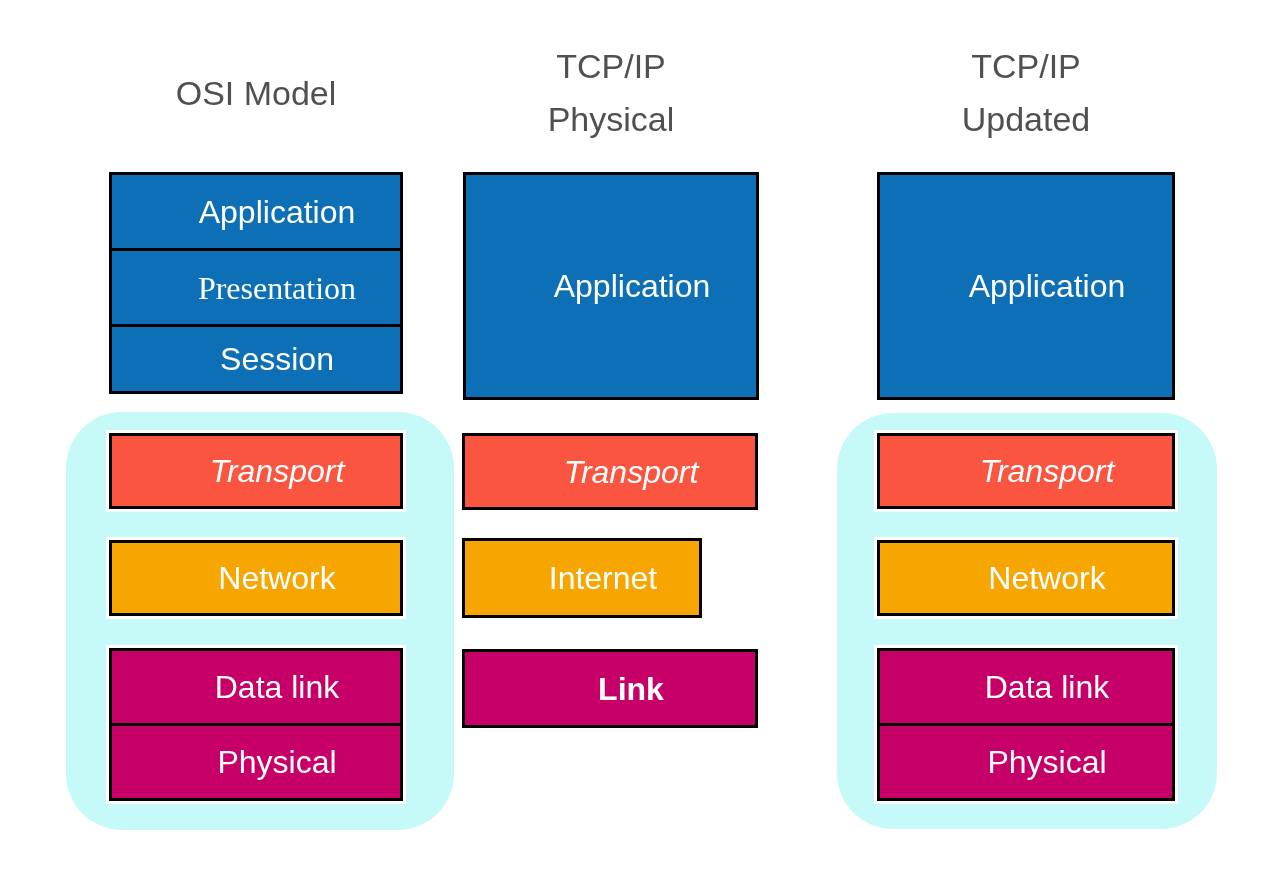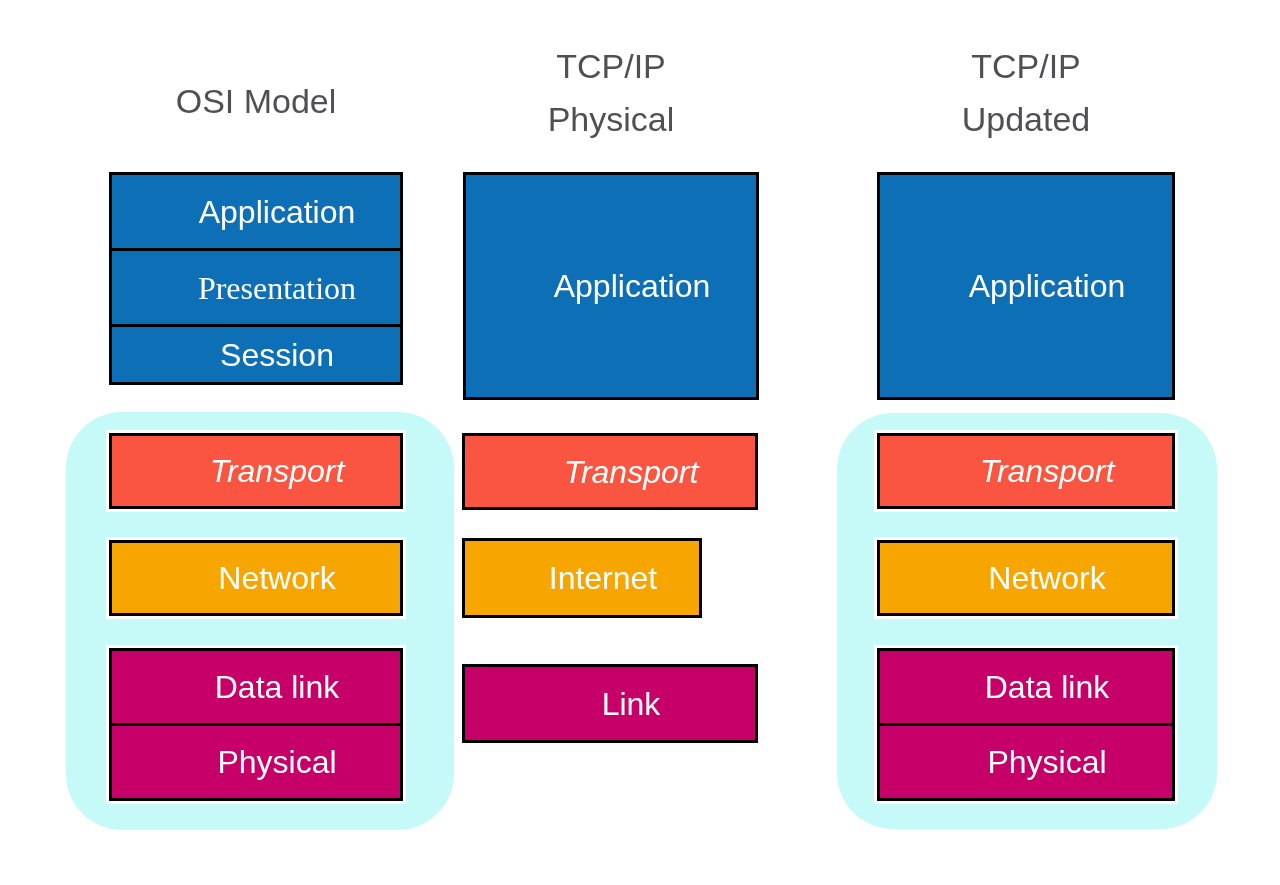--- a/index.html
+++ b/index.html
@@ -54,26 +54,26 @@
     position: absolute;
     background: var(--highlight-cyan, #C6FAF8);
     border-radius: 56px;
   }
 </style>
 </head>
 <body>
 
 <div class="canvas">
 
-  <div class="col-title" style="left:106px; top:67px;margin-top:8px;">OSI Model</div>
+  <div class="col-title" style="left:106px; top:67px;">OSI Model</div>
 
   <div class="group" style="left:109px; top:172px; width:294px; height:229px;">
     <div class="box blue" style="top:0; height:79px;">Application</div>
     <div class="box blue" style="top:76px; height:79px;font-family:Liberation Serif, serif;">Presentation</div>
-    <div class="box blue" style="top:152px; height:61px;">Session</div>
+    <div class="box blue" style="top:152px; height:70px;">Session</div>
   </div>
 
   <div class="cyan-bg" style="left:66px; top:412px; width:388px; height:418px;"></div>
 
   <div class="box red halo" style="left:109px; top:433px; width:294px; height:76px;">Transport</div>
 
   <div class="box amber halo" style="left:109px; top:540px; width:294px; height:76px;">Network</div>
 
   <div class="group halo" style="left:109px; top:648px; width:294px; height:153px;">
     <div class="box pink" style="top:0; height:78px;">Data link</div>
@@ -84,21 +84,21 @@
     <div>TCP/IP</div>
     <div>Physical</div>
   </div>
 
   <div class="box blue" style="left:463px; top:172px; width:296px; height:228px;">Application</div>
 
   <div class="box red" style="left:462px; top:433px; width:296px; height:77px;">Transport</div>
 
   <div class="box amber" style="left:462px; top:538px; width:240px; height:80px;">Internet</div>
 
-  <div class="box pink" style="left:462px; top:664px; width:296px; height:79px;">Link</div>
+  <div class="box pink" style="left:462px; top:649px; width:296px; height:79px;font-weight:bold;">Link</div>
 
   <div class="col-title" style="left:876px; top:40px;">
     <div>TCP/IP</div>
     <div>Updated</div>
   </div>
 
   <div class="box blue" style="left:877px; top:172px; width:298px; height:228px;">Application</div>
 
   <div class="cyan-bg" style="left:837px; top:413px; width:380px; height:416px;"></div>
 

